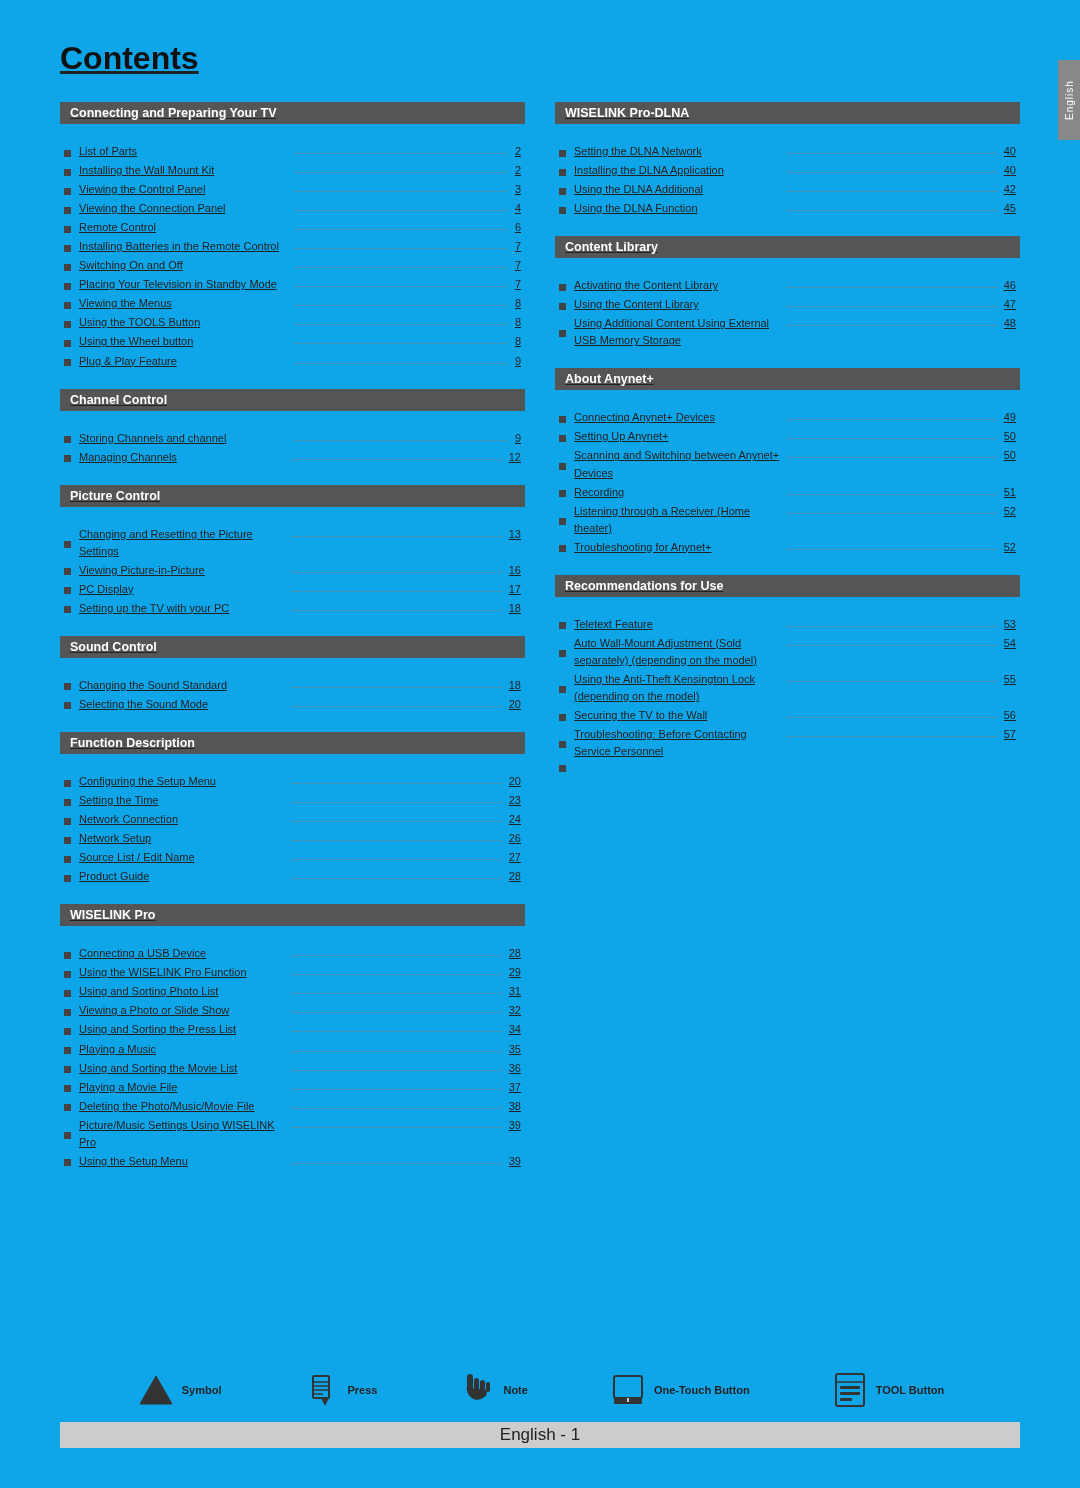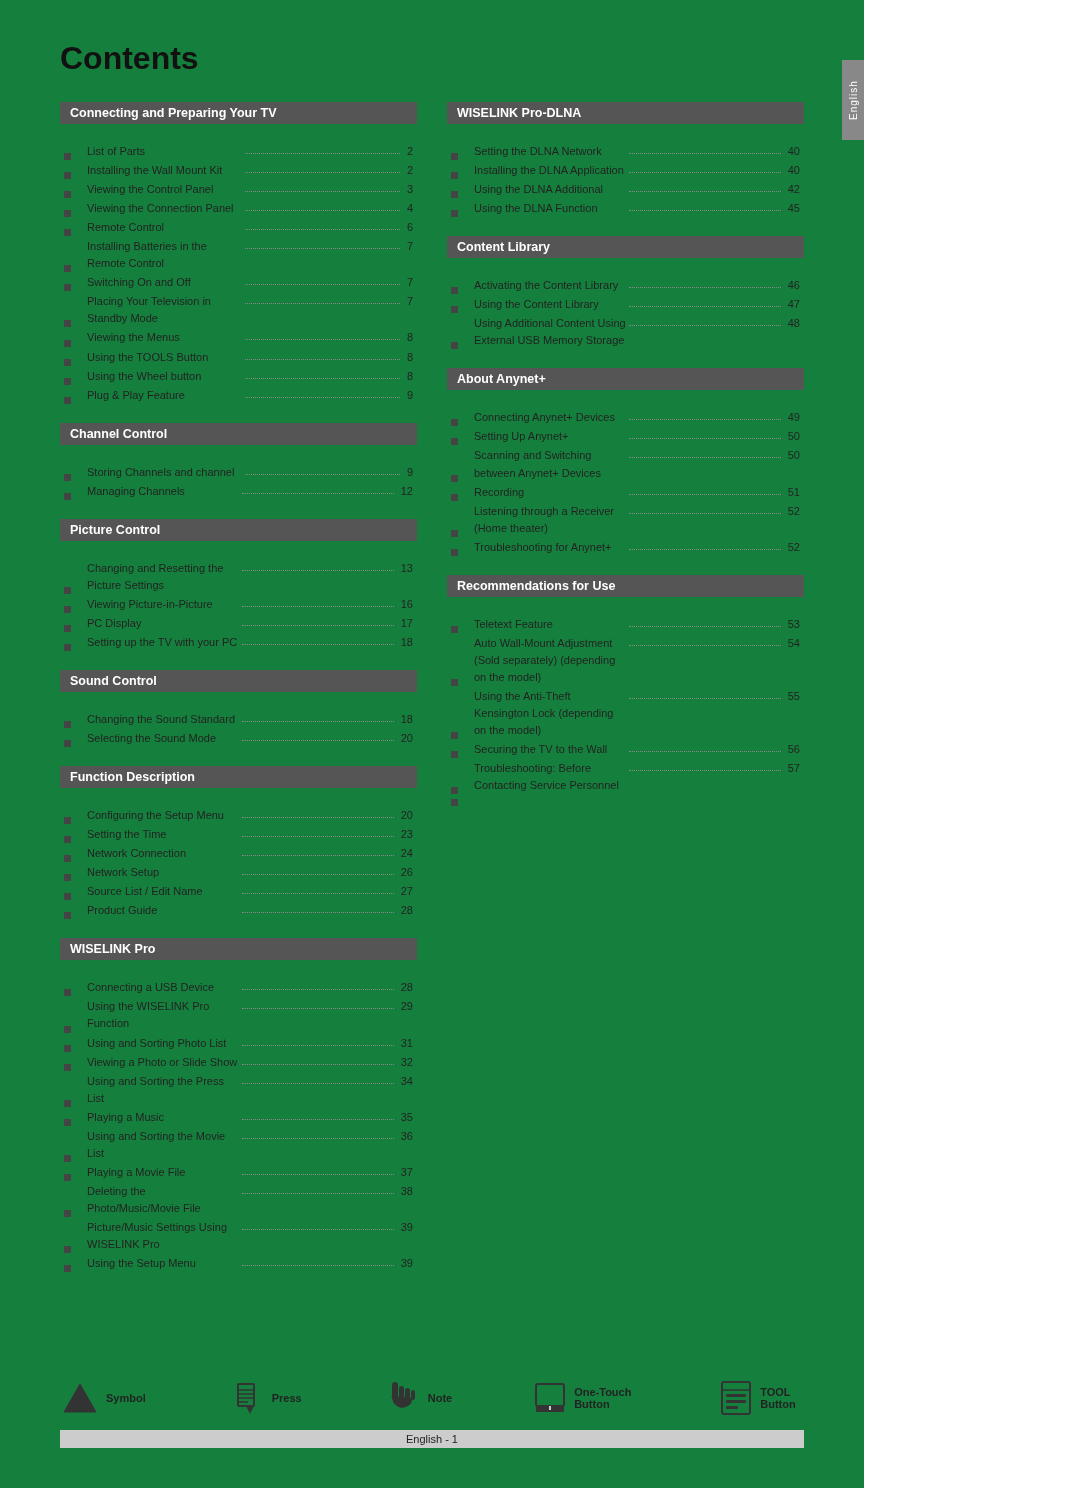--- a/index.html
+++ b/index.html
@@ -7,25 +7,26 @@
       width: 1080px;
       min-height: 1488px;
       background: #fff;
       font-family: Arial, Helvetica, sans-serif;
       font-size: 12px;
       color: #222;
       position: relative;
     }
 
     .page-container {
-      width: 864px;
+      width: 1080px;
       min-height: 1488px;
-      background: #15803d;
+      background: #0ea5e9;
       position: relative;
       padding: 40px 60px 80px 60px;
+      text-decoration: underline;
     }
 
     
     .side-tab {
       position: absolute;
       right: 0;
       top: 60px;
       width: 22px;
       background: #888;
       color: #fff;
@@ -74,22 +75,22 @@
     .section-items {
       list-style: none;
       padding: 0 4px;
     }
 
     .section-items li {
       font-size: 11px;
       color: #222;
       line-height: 1.55;
       display: flex;
-      align-items: flex-end;
-      gap: 16px;
+      align-items: center;
+      gap: 8px;
       padding: 1px 0;
     }
 
     .section-items li .bullet {
       display: inline-block;
       width: 7px;
       height: 7px;
       background: #444;
       margin-top: 3px;
       flex-shrink: 0;
@@ -152,21 +153,21 @@
       width: 40px;
       height: 40px;
       display: flex;
       align-items: center;
       justify-content: center;
     }
 
     .page-number-bar {
       background: #ccc;
       text-align: center;
-      font-size: 11px;
+      font-size: 17px;
       padding: 3px 0;
       margin-top: 8px;
     }
 
     
     .svg-icon {
       width: 36px;
       height: 36px;
     }
   </style>

